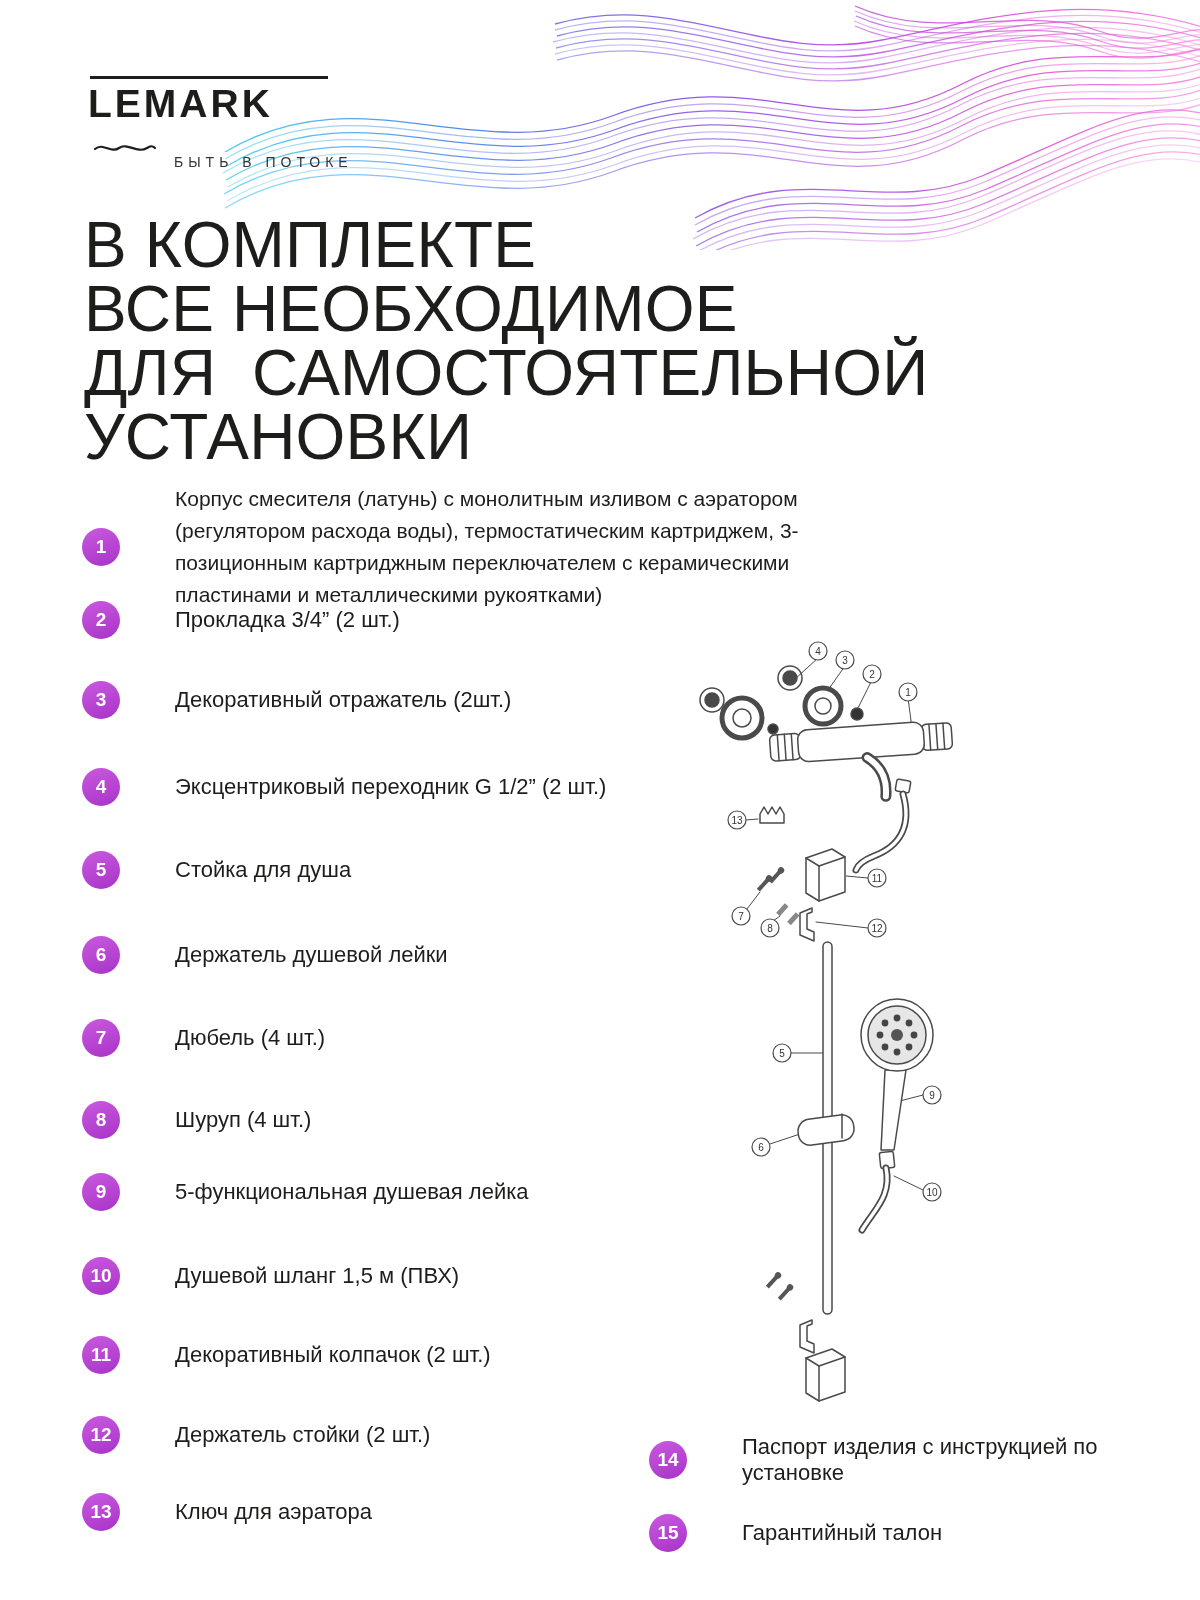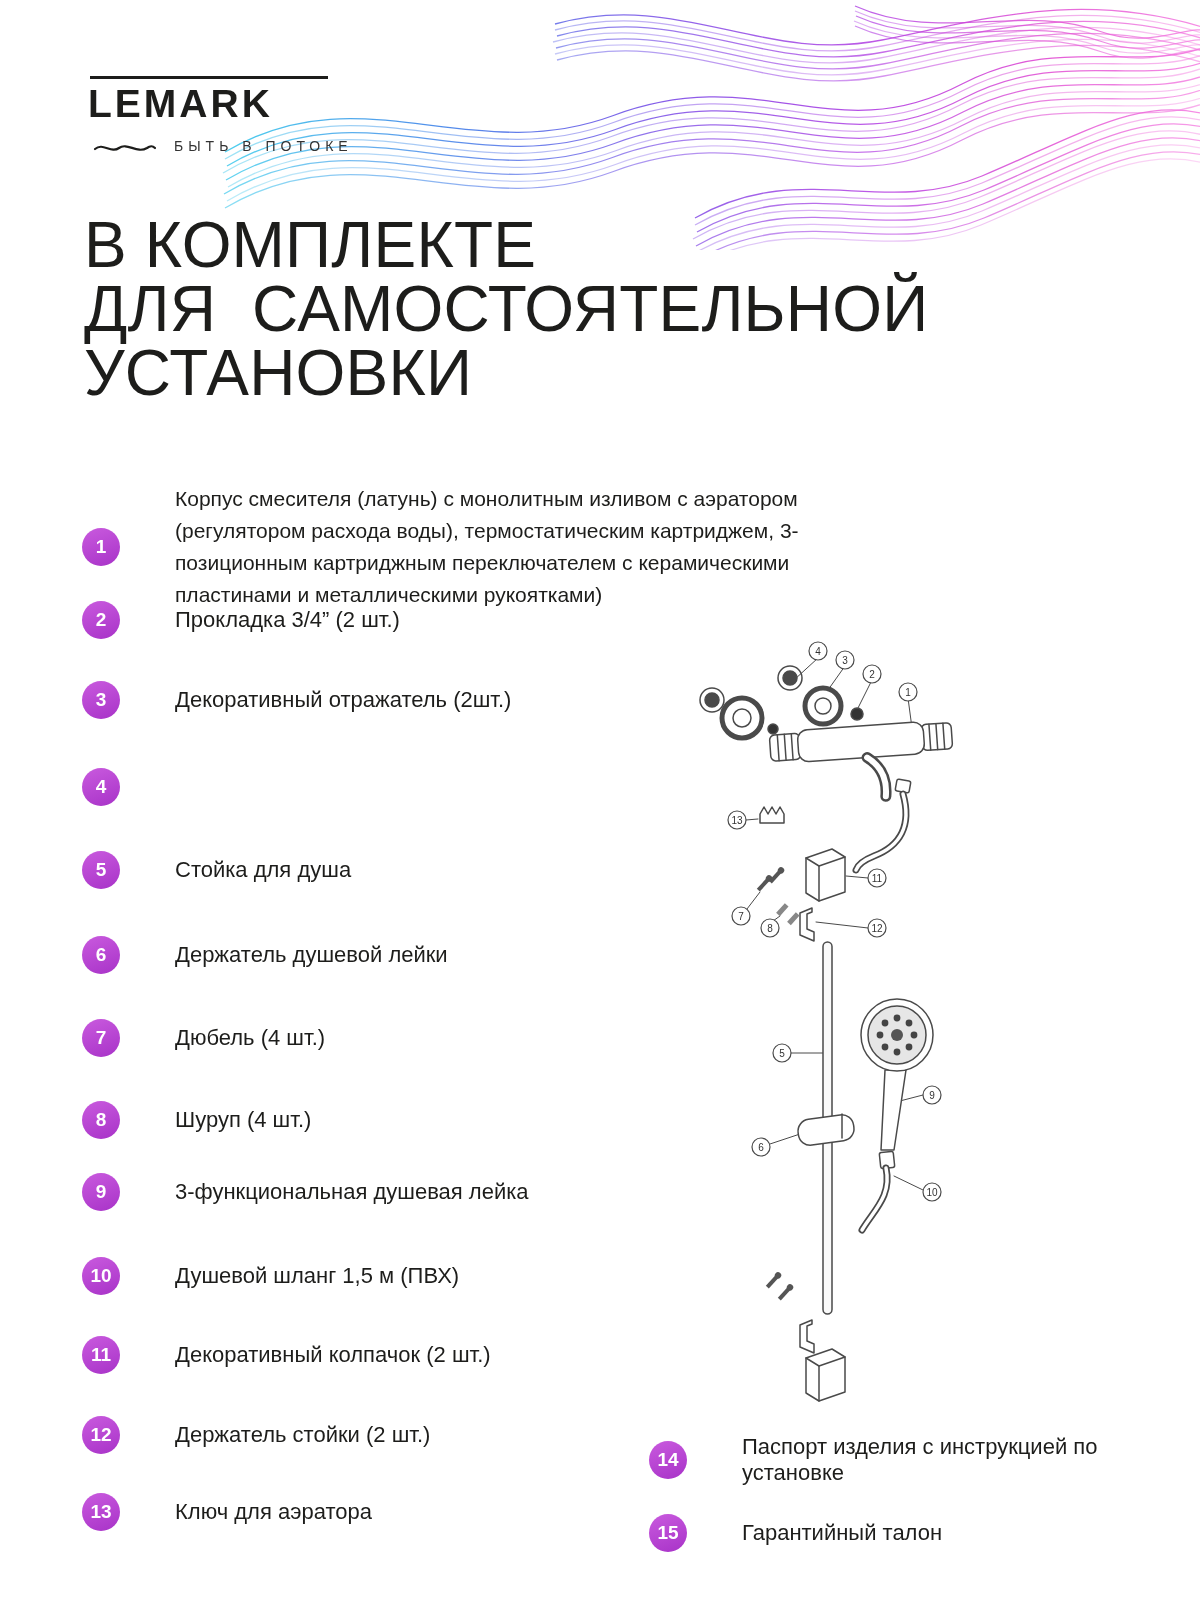--- a/index.html
+++ b/index.html
@@ -6,21 +6,21 @@
   body{
     width:1200px;height:1600px;position:relative;overflow:hidden;
     background:#ffffff;color:#1d1d1b;
     font-family:"Liberation Sans", sans-serif;
   }
   .waves{position:absolute;top:0;left:0;pointer-events:none;}
   
   .logo-rule{position:absolute;left:90px;top:76px;width:238px;height:3px;background:#1d1d1b;}
   .logo-text{position:absolute;left:88px;top:82px;font-size:39px;font-weight:700;letter-spacing:3px;color:#1d1d1b;}
   .logo-wave{position:absolute;left:92px;top:139px;}
-  .logo-tagline{position:absolute;left:174px;top:138px;font-size:14px;letter-spacing:5px;color:#333;}
+  .logo-tagline{position:absolute;left:174px;top:154px;font-size:14px;letter-spacing:5px;color:#333;}
   
   .heading{position:absolute;left:84px;top:213px;font-size:64px;line-height:64px;font-weight:500;letter-spacing:0.2px;}
   .heading div{white-space:pre;}
   
   .kit-item{position:absolute;display:flex;align-items:center;gap:55px;}
   .badge{
     width:38px;height:38px;border-radius:50%;flex-shrink:0;
     background:linear-gradient(160deg,#c95ade,#a833c8);
     color:#fff;display:flex;align-items:center;justify-content:center;
     font-size:19px;font-weight:700;
@@ -100,58 +100,60 @@
 
 <div class="logo-rule"></div>
 <div class="logo-text">LEMARK</div>
 <svg class="logo-wave" width="66" height="18" viewBox="0 0 66 18">
   <path d="M3,10 C11,3 19,15 27,9 C35,3 45,15 55,9 C59,6 61,7 63,9" fill="none" stroke="#1d1d1b" stroke-width="2.2" stroke-linecap="round"></path>
 </svg>
 <div class="logo-tagline">БЫТЬ В ПОТОКЕ</div>
 
 <div class="heading">
   <div>В КОМПЛЕКТЕ</div>
+  <div>ВСЕ НЕОБХОДИМОЕ</div>
   <div>ДЛЯ  САМОСТОЯТЕЛЬНОЙ</div>
   <div>УСТАНОВКИ</div>
 </div>
 
 <div class="kit-item i1">
   <div class="badge">1</div>
   <div class="item-text">Корпус смесителя (латунь) с монолитным изливом с аэратором (регулятором расхода воды), термостатическим картриджем, 3-позиционным картриджным переключателем с керамическими пластинами и металлическими рукоятками)</div>
 </div>
 <div class="kit-item i2">
   <div class="badge">2</div>
   <div class="item-text">Прокладка 3/4” (2 шт.)</div>
 </div>
 <div class="kit-item i3">
   <div class="badge">3</div>
   <div class="item-text">Декоративный отражатель (2шт.)</div>
 </div>
 <div class="kit-item i4">
   <div class="badge">4</div>
+  <div class="item-text">Эксцентриковый переходник G 1/2” (2 шт.)</div>
 </div>
 <div class="kit-item i5">
   <div class="badge">5</div>
   <div class="item-text">Стойка для душа</div>
 </div>
 <div class="kit-item i6">
   <div class="badge">6</div>
   <div class="item-text">Держатель душевой лейки</div>
 </div>
 <div class="kit-item i7">
   <div class="badge">7</div>
   <div class="item-text">Дюбель (4 шт.)</div>
 </div>
 <div class="kit-item i8">
   <div class="badge">8</div>
   <div class="item-text">Шуруп (4 шт.)</div>
 </div>
 <div class="kit-item i9">
   <div class="badge">9</div>
-  <div class="item-text">3-функциональная душевая лейка</div>
+  <div class="item-text">5-функциональная душевая лейка</div>
 </div>
 <div class="kit-item i10">
   <div class="badge">10</div>
   <div class="item-text">Душевой шланг 1,5 м (ПВХ)</div>
 </div>
 <div class="kit-item i11">
   <div class="badge">11</div>
   <div class="item-text">Декоративный колпачок (2 шт.)</div>
 </div>
 <div class="kit-item i12">

